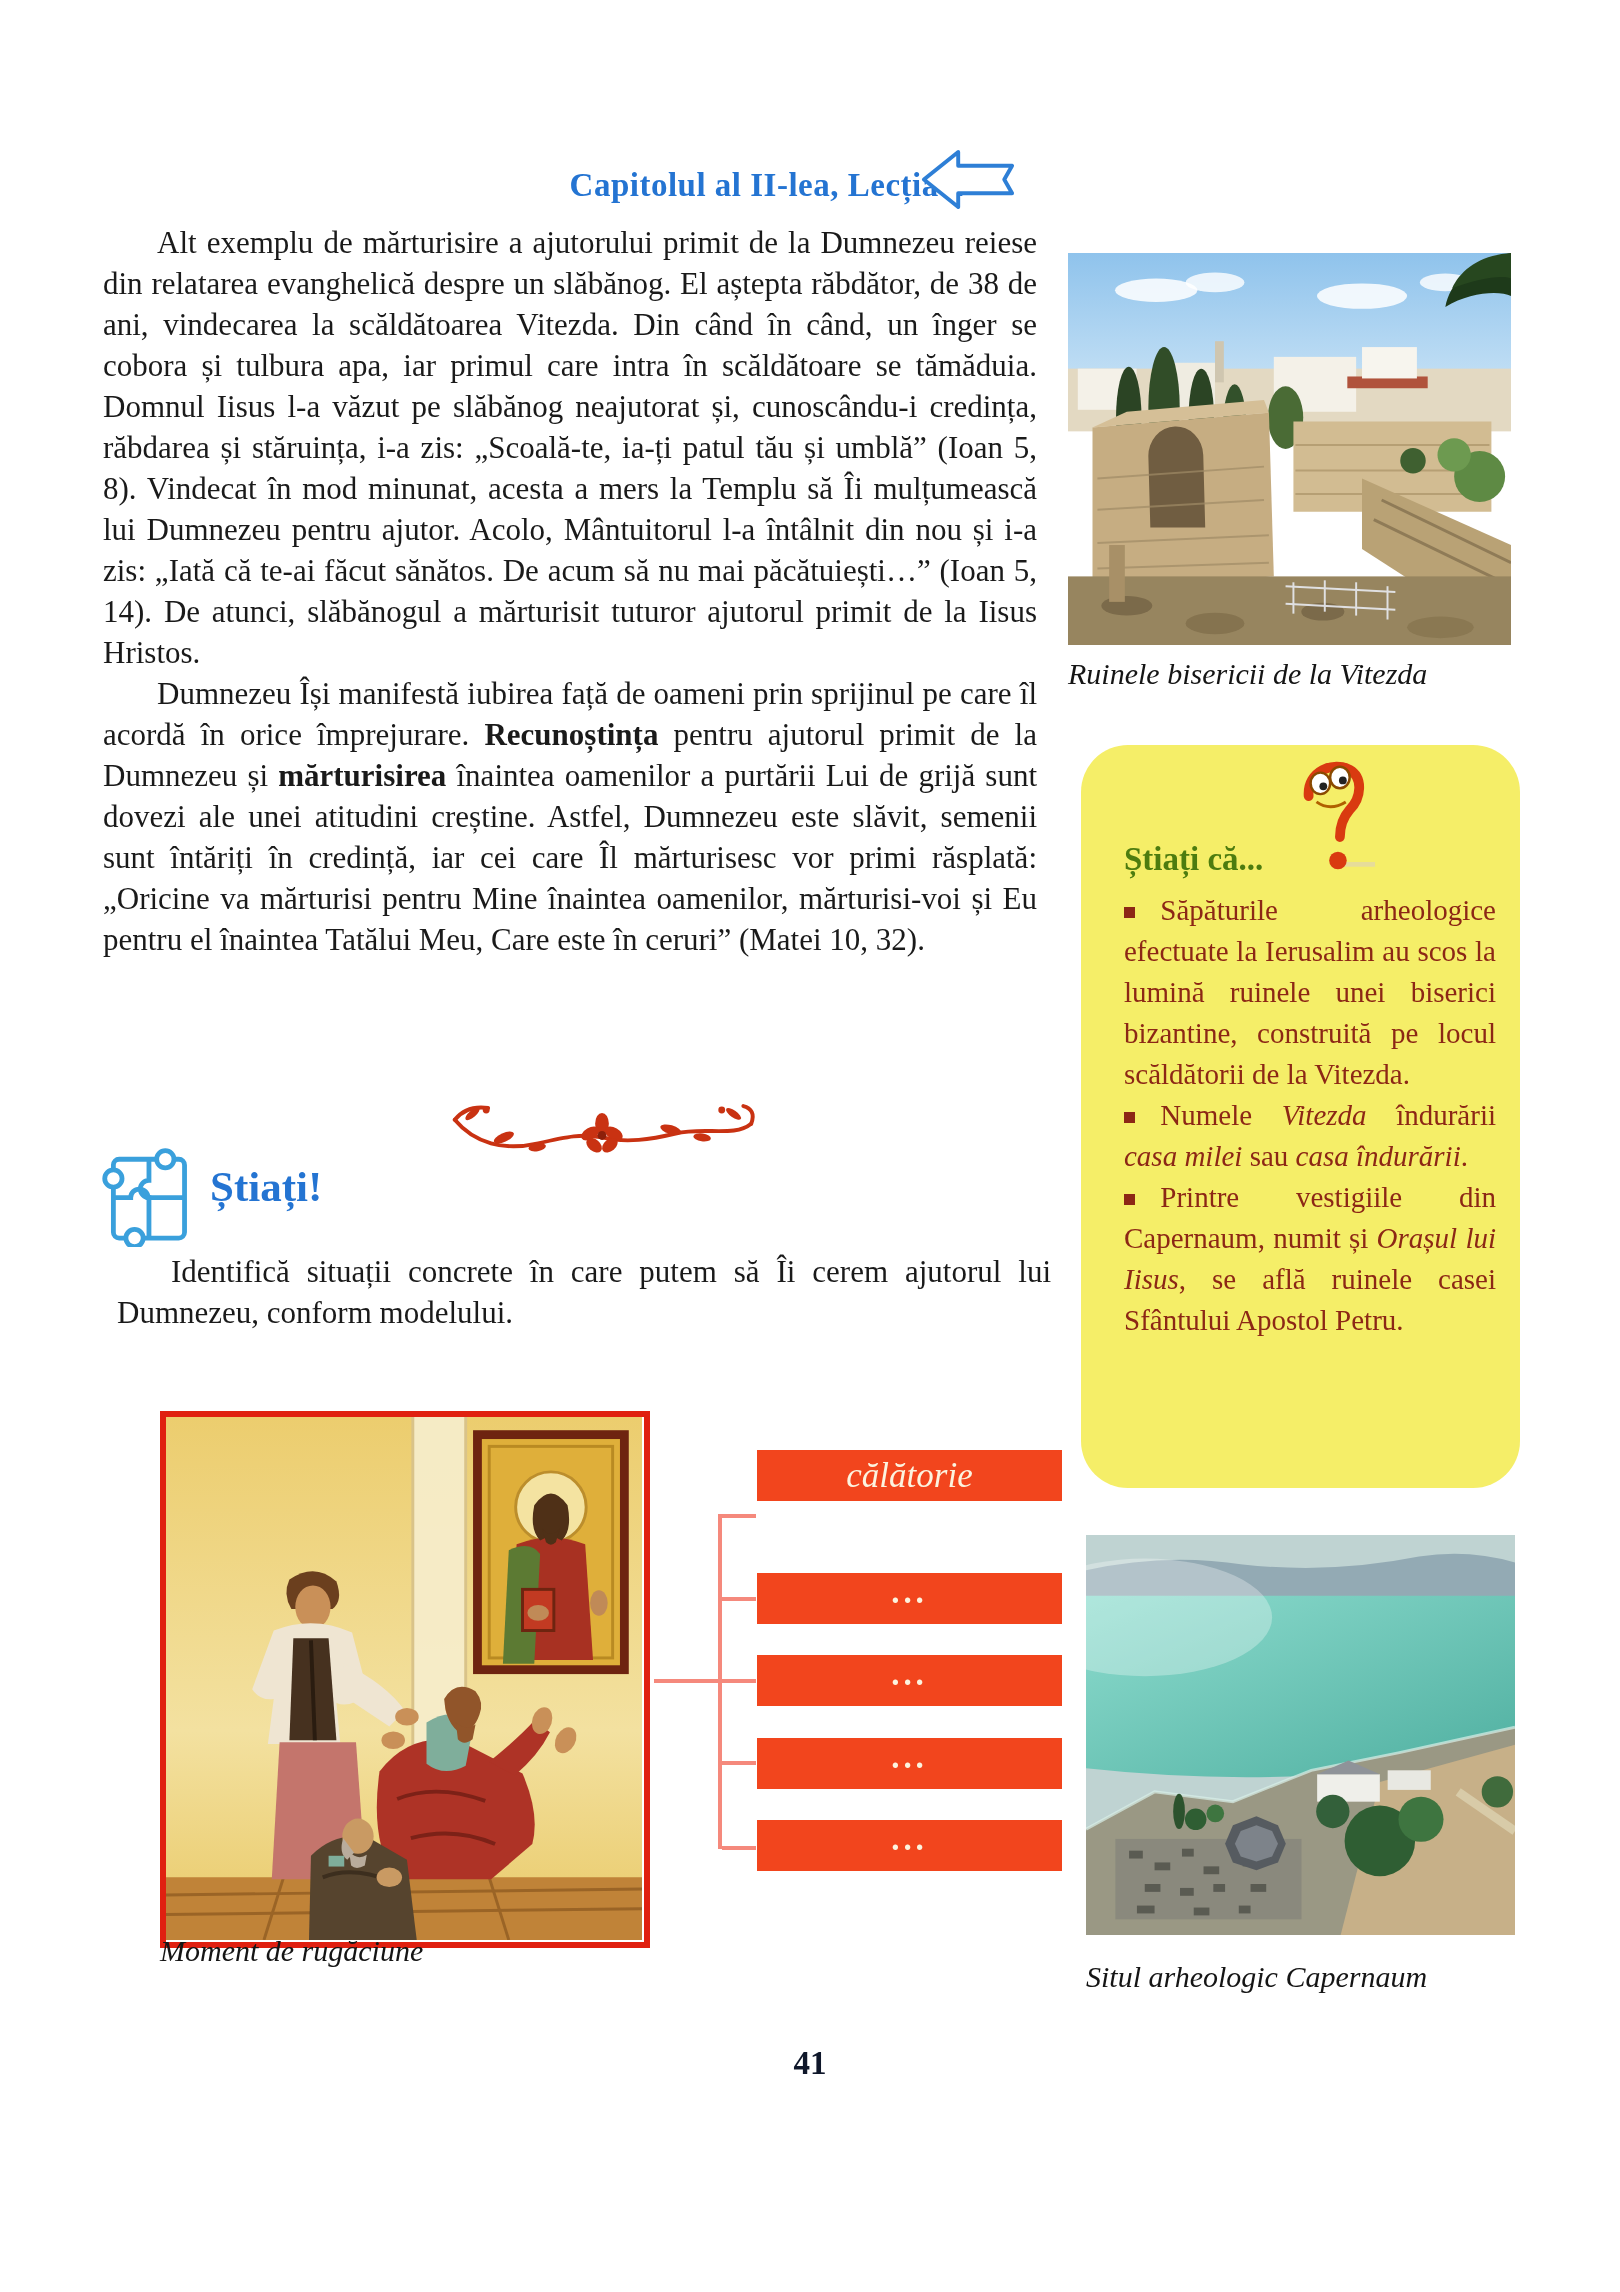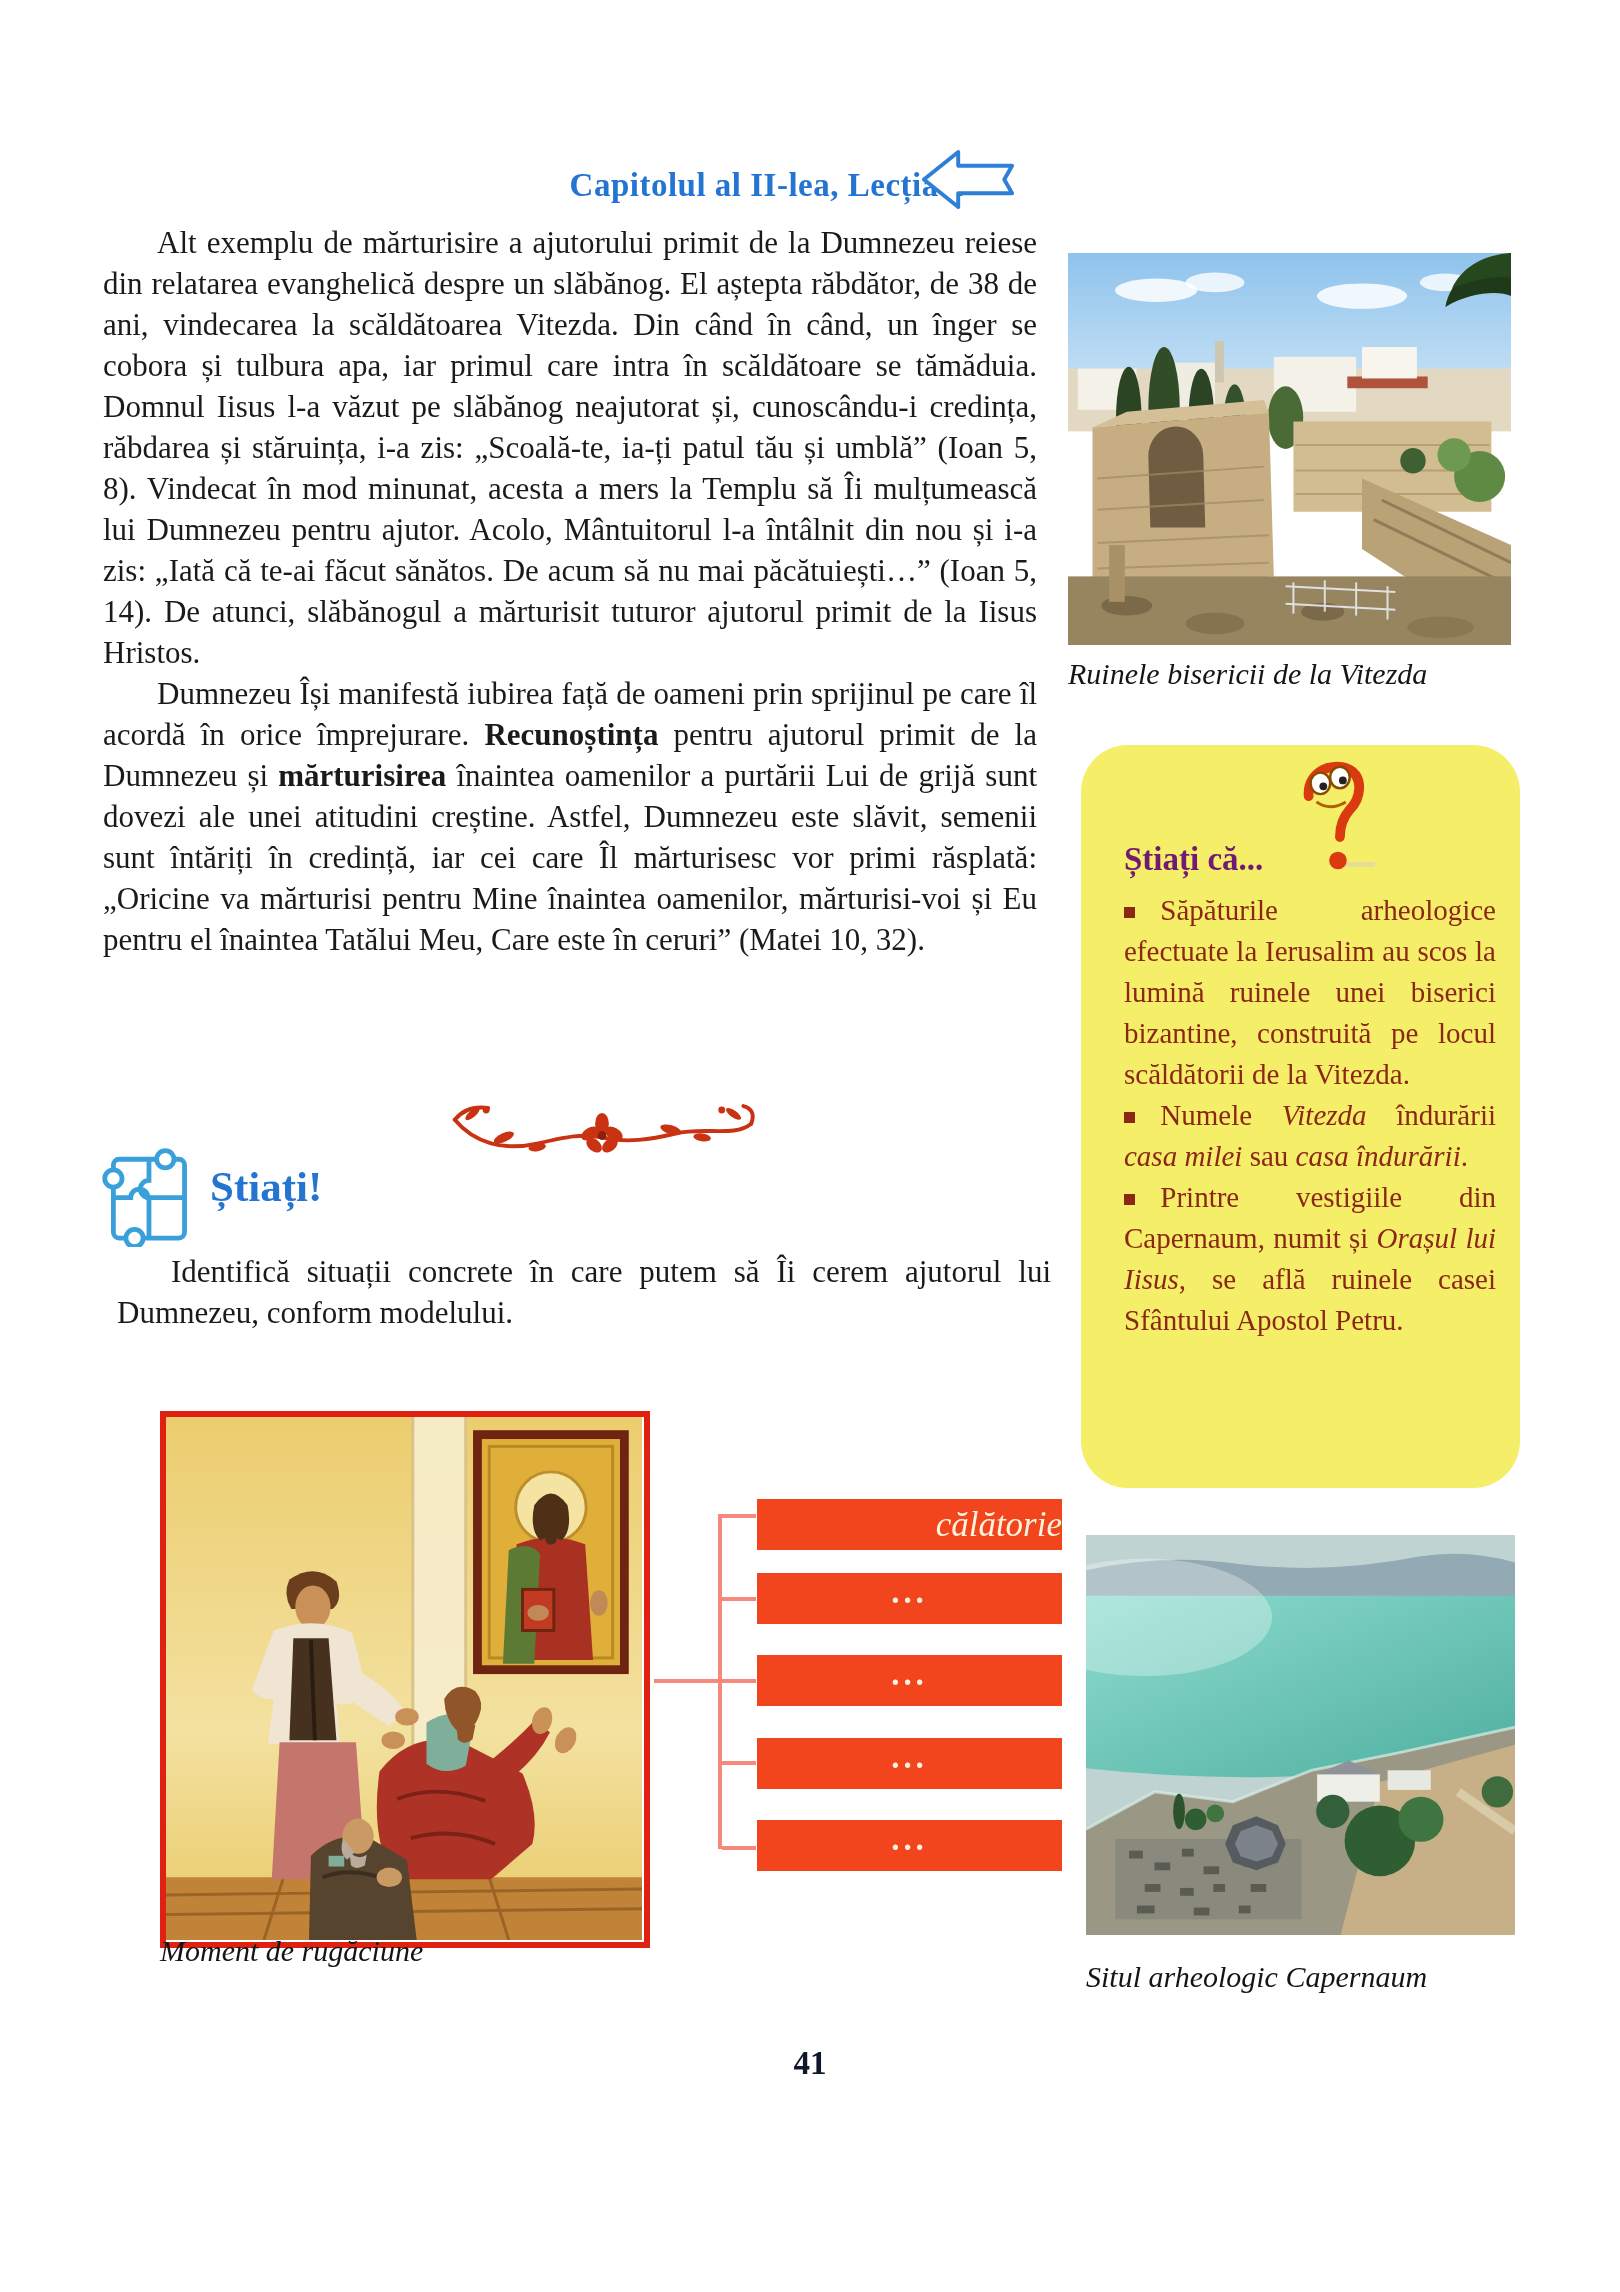--- a/index.html
+++ b/index.html
@@ -25,21 +25,21 @@
     position:absolute;font-style:italic;font-size:30px;color:#151515;text-align:left;
   }
   .vitezda-caption{left:1068px;top:657px;width:443px;}
   
   .know-box{
     position:absolute;left:1081px;top:745px;width:439px;height:743px;
     background:#f5ee68;border-radius:47px;box-sizing:border-box;
   }
   .qmark-icon{position:absolute;left:214px;top:11.8px;width:82px;height:123px;}
   .know-title{
-    position:absolute;left:43px;top:96px;font-size:33px;font-weight:bold;color:#701a75;
+    position:absolute;left:43px;top:96px;font-size:33px;font-weight:bold;color:#4d7c0f;
   }
   .know-list{
     position:absolute;left:43px;top:145px;width:372px;margin:0;padding:0;list-style:none;
     font-size:29px;line-height:41px;color:#8c2715;text-align:justify;
   }
   .know-list li{margin:0;}
   .know-list li::before{
     content:"";display:inline-block;width:10.8px;height:10.8px;background:#8c2715;
     margin-right:25.5px;vertical-align:2px;
   }
@@ -292,21 +292,21 @@
   <div class="photo-caption prayer-caption">Moment de rugăciune</div>
 
   <div class="connector" style="left:654px;top:1679px;width:67px;height:3.9px;"></div>
   <div class="connector" style="left:718px;top:1514px;width:3.9px;height:335px;"></div>
   <div class="connector" style="left:722px;top:1514px;width:34px;height:3.9px;"></div>
   <div class="connector" style="left:722px;top:1597px;width:34px;height:3.9px;"></div>
   <div class="connector" style="left:722px;top:1679px;width:34px;height:3.9px;"></div>
   <div class="connector" style="left:722px;top:1761px;width:34px;height:3.9px;"></div>
   <div class="connector" style="left:722px;top:1846px;width:34px;height:3.9px;"></div>
 
-  <div class="diagram-node" style="top:1499px;justify-content:flex-end;">
+  <div class="diagram-node" style="top:1450px;">
     <span class="node-label-first">călătorie</span>
   </div>
   <div class="diagram-node" style="top:1573px;">
     <span class="node-label-dots">...</span>
   </div>
   <div class="diagram-node" style="top:1655px;">
     <span class="node-label-dots">...</span>
   </div>
   <div class="diagram-node" style="top:1738px;">
     <span class="node-label-dots">...</span>

